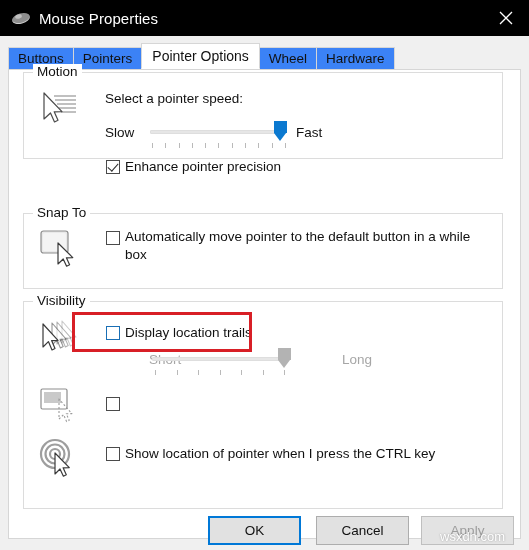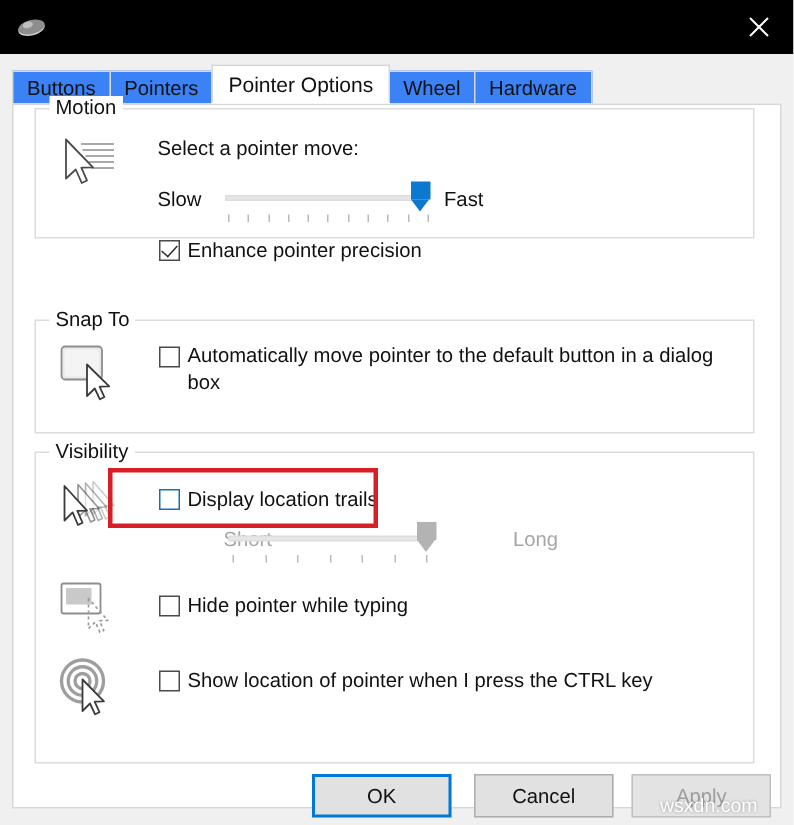--- a/index.html
+++ b/index.html
@@ -223,20 +223,21 @@
 <div id="app">
 
   <div class="titlebar">
     <div class="title-icon">
       <svg width="22" height="22" viewBox="0 0 22 22">
         <ellipse cx="11" cy="12" rx="9" ry="4.6" fill="#cfcfcf" transform="rotate(-14 11 12)"></ellipse>
         <ellipse cx="11" cy="11" rx="9" ry="4.6" fill="#8e8e8e" transform="rotate(-14 11 11)"></ellipse>
         <ellipse cx="8.5" cy="9.6" rx="3.4" ry="2.1" fill="#bfbfbf" transform="rotate(-14 8.5 9.6)"></ellipse>
       </svg>
     </div>
+    <div class="title-text">Mouse Properties</div>
     <div class="close-btn">
       <svg width="14" height="14" viewBox="0 0 14 14">
         <path d="M1 1 L13 13 M13 1 L1 13" stroke="#ffffff" stroke-width="1.3" fill="none"></path>
       </svg>
     </div>
   </div>
 
   <div class="dialog">
 
     <div class="tabstrip">
@@ -268,21 +269,21 @@
               <line x1="18" y1="7" x2="40" y2="7"></line>
               <line x1="19" y1="11" x2="40" y2="11"></line>
               <line x1="21" y1="15" x2="40" y2="15"></line>
               <line x1="23" y1="19" x2="40" y2="19"></line>
               <line x1="25" y1="23" x2="40" y2="23"></line>
             </g>
             <path d="M8 4 L8 30 L14.5 24 L18.5 33 L22 31.3 L18.2 22.8 L26 22.6 Z" fill="#ffffff" stroke="#4a4a4a" stroke-width="1.2" stroke-linejoin="round"></path>
           </svg>
         </div>
 
-        <div class="row-label" style="left:81px; top:18px;">Select a pointer move:</div>
+        <div class="row-label" style="left:81px; top:18px;">Select a pointer speed:</div>
 
         <div class="slider-end" style="left:81px; top:52px;">Slow</div>
         <div class="slider-track" style="left:126px; top:57px; width:136px;"></div>
         <div class="slider-thumb" style="left:250px; top:48px;">
           <div class="top"></div>
             <div class="tip"></div>
         </div>
         <div class="ticks" style="left:128px; top:70px; width:134px;">
           <i></i>
             <i></i>
@@ -307,21 +308,21 @@
 
         <div class="icon-cell" style="left:12px; top:12px;">
           <svg width="46" height="42" viewBox="0 0 46 42">
             <rect x="5" y="5" width="27" height="22" rx="2.5" fill="#e9e9e9" stroke="#8d8d8d" stroke-width="1.2"></rect>
             <rect x="7" y="7" width="23" height="18" rx="1.5" fill="#f4f4f4" stroke="none"></rect>
             <path d="M22 17 L22 38 L27.2 33 L30.6 40.2 L33.6 38.7 L30.4 31.8 L36.8 31.6 Z" fill="#ffffff" stroke="#3a3a3a" stroke-width="1.2" stroke-linejoin="round"></path>
           </svg>
         </div>
 
         <div class="cb" style="left:82px; top:17px;"></div>
-        <div class="cb-label" style="left:101px; top:15px; width:360px;">Automatically move pointer to the default button in a dialog</div>
+        <div class="cb-label" style="left:101px; top:15px; width:360px;">Automatically move pointer to the default button in a while</div>
         <div class="cb-label" style="left:101px; top:33px;">box</div>
       </div>
 
       <div class="group" id="group-visibility">
         <div class="group-title">Visibility</div>
 
         <div class="icon-cell" style="left:12px; top:14px;">
           <svg width="46" height="42" viewBox="0 0 46 42">
             <g opacity="0.30">
               <path d="M26 5 L26 27 L31 22 L34.4 30 L37.2 28.6 L34 21.2 L40 21 Z" fill="#ffffff" stroke="#555" stroke-width="1.1" stroke-linejoin="round"></path>
@@ -357,21 +358,20 @@
         <div class="slider-end disabled" style="left:274px; top:50px;">Long</div>
 
         <div class="icon-cell" style="left:12px; top:84px;">
           <svg width="46" height="42" viewBox="0 0 46 42">
             <rect x="5" y="3" width="26" height="20" rx="1.5" fill="#ffffff" stroke="#8d8d8d" stroke-width="1.2"></rect>
             <rect x="8" y="6" width="17" height="11" fill="#c9c9c9"></rect>
             <path d="M23 13 L23 33 L27.6 28.6 L30.6 35.6 L33.2 34.3 L30.3 27.8 L35.9 27.6 Z" fill="none" stroke="#9a9a9a" stroke-width="1.1" stroke-dasharray="2,2" stroke-linejoin="round"></path>
           </svg>
         </div>
         <div class="cb" style="left:82px; top:95px;"></div>
-        <div class="cb-label" style="left:101px; top:94px;">Hide pointer while typing</div>
 
         <div class="icon-cell" style="left:12px; top:134px;">
           <svg width="46" height="42" viewBox="0 0 46 42">
             <g fill="none" stroke="#9e9e9e">
               <circle cx="19" cy="18" r="14" stroke-width="2.2"></circle>
               <circle cx="19" cy="18" r="9.5" stroke-width="2.2"></circle>
               <circle cx="19" cy="18" r="5" stroke-width="2.2"></circle>
             </g>
             <path d="M19 17 L19 38 L24 33 L27.4 40.2 L30.3 38.8 L27.1 31.8 L33.3 31.6 Z" fill="#ffffff" stroke="#3a3a3a" stroke-width="1.2" stroke-linejoin="round"></path>
           </svg>

